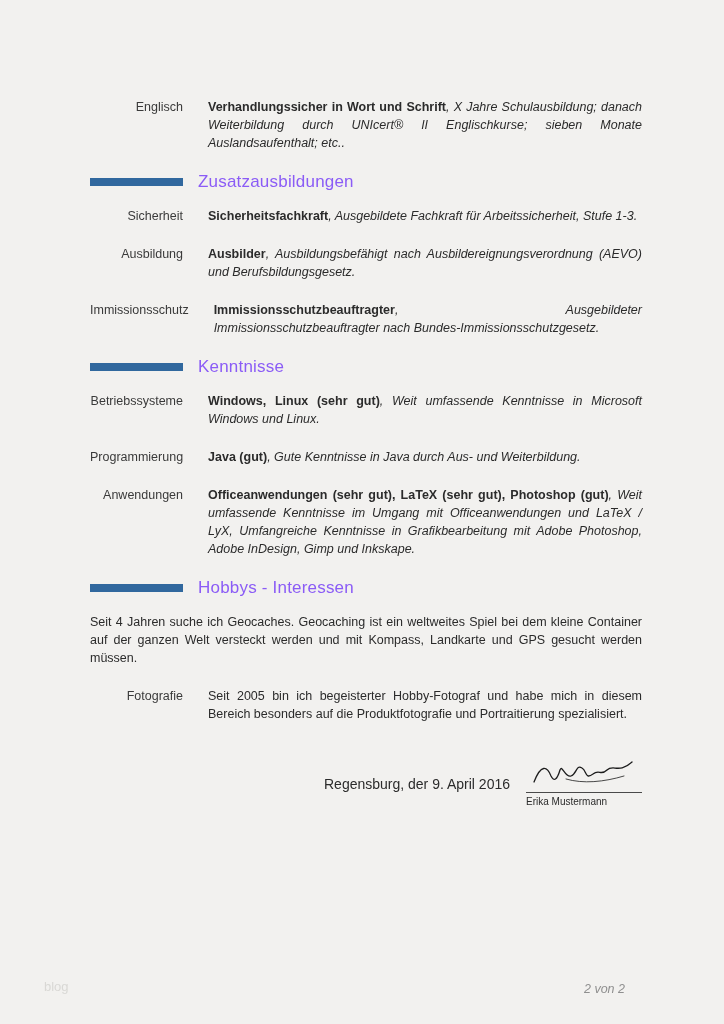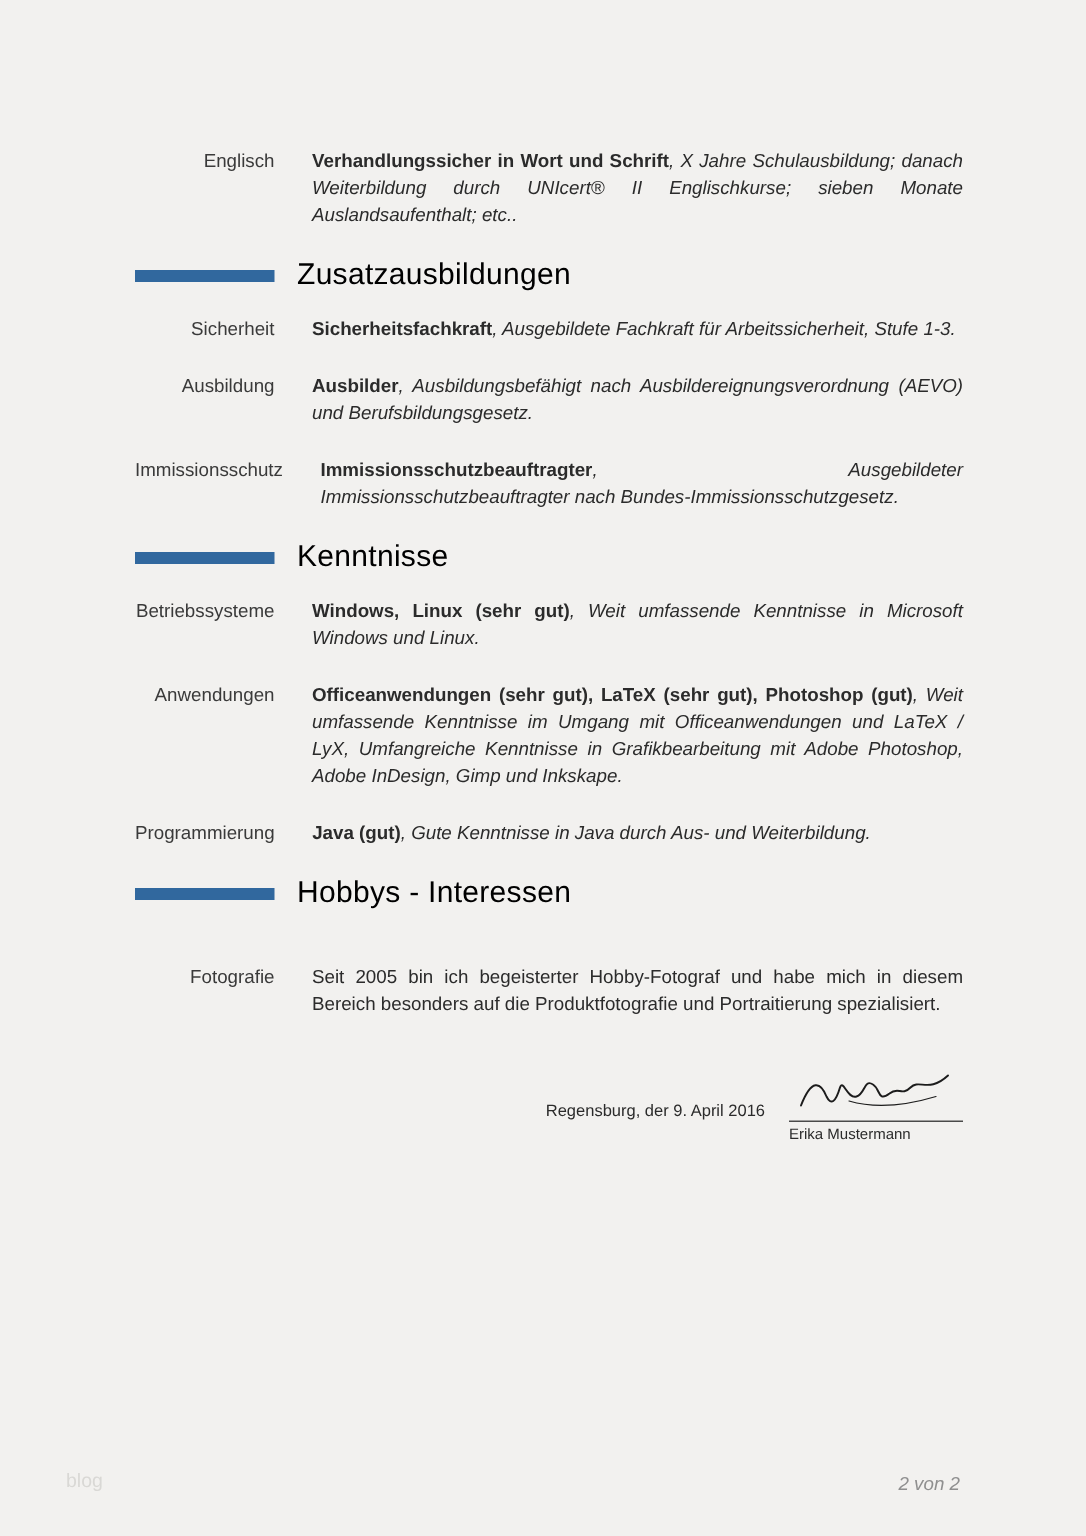--- a/index.html
+++ b/index.html
@@ -44,35 +44,35 @@
     align-items:center;
     column-gap:15px;
     margin:6px 0 15px 0;
   }
   .section-head .bar {
     flex:0 0 93px;
     height:8px;
     background:#31689e;
   }
   .section-head .title {
-    font-size:20px;
+    font-size:17px;
     font-weight:normal;
-    color:#000000;
+    color:#8b5cf6;
     margin:0;
     letter-spacing:0.2px;
   }
   .closing {
     display:flex;
     justify-content:flex-end;
     align-items:flex-end;
     margin-top:34px;
     padding-right:0;
   }
   .place-date {
-    font-size:11px;
+    font-size:14px;
     margin-right:16px;
     margin-bottom:15px;
     margin-left:44px;
   }
   .sig-block { width:116px; }
   .sig-line {
     border-top:1px solid #4a4a4a;
     margin:0 0 3px 0;
   }
   .sig-name {
@@ -81,21 +81,21 @@
     white-space:nowrap;
   }
   .footer-watermark {
     position:absolute;
     left:44px; bottom:30px;
     font-size:13px;
     color:#d9d8d5;
   }
   .page-number {
     position:absolute;
-    right:84px; bottom:28px;
+    right:99px; bottom:28px;
     font-size:12.5px;
     font-style:italic;
     color:#8f8f8f;
   }
   svg.sig { display:block; margin:0 0 1px 2px; }
 </style>
 </head>
 <body>
 
 <div class="page">
@@ -130,35 +130,36 @@
       <div class="bar"></div>
       <h2 class="title">Kenntnisse</h2>
     </div>
 
     <div class="entry">
       <div class="label">Betriebssysteme</div>
       <p class="body"><span class="term">Windows, Linux (sehr gut)</span><span class="desc">, Weit umfassende Kenntnisse in Microsoft Windows und Linux.</span></p>
     </div>
 
     <div class="entry">
-      <div class="label">Anwendungen</div>
-      <p class="body"><span class="term">Officeanwendungen (sehr gut), LaTeX (sehr gut), Photoshop (gut)</span><span class="desc">, Weit umfassende Kenntnisse im Umgang mit Officeanwendungen und LaTeX / LyX, Umfangreiche Kenntnisse in Grafikbearbeitung mit Adobe Photoshop, Adobe InDesign, Gimp und Inkskape.</span></p>
+      <div class="label">Programmierung</div>
+      <p class="body"><span class="term">Java (gut)</span><span class="desc">, Gute Kenntnisse in Java durch Aus- und Weiterbildung.</span></p>
     </div>
 
     <div class="entry">
-      <div class="label">Programmierung</div>
-      <p class="body"><span class="term">Java (gut)</span><span class="desc">, Gute Kenntnisse in Java durch Aus- und Weiterbildung.</span></p>
+      <div class="label">Anwendungen</div>
+      <p class="body"><span class="term">Officeanwendungen (sehr gut), LaTeX (sehr gut), Photoshop (gut)</span><span class="desc">, Weit umfassende Kenntnisse im Umgang mit Officeanwendungen und LaTeX / LyX, Umfangreiche Kenntnisse in Grafikbearbeitung mit Adobe Photoshop, Adobe InDesign, Gimp und Inkskape.</span></p>
     </div>
 
     <div class="section-head">
       <div class="bar"></div>
       <h2 class="title">Hobbys - Interessen</h2>
     </div>
 
     <div class="entry">
+      <p class="body plain">Seit 4 Jahren suche ich Geocaches. Geocaching ist ein weltweites Spiel bei dem kleine Container auf der ganzen Welt versteckt werden und mit Kompass, Landkarte und GPS gesucht werden müssen.</p>
     </div>
 
     <div class="entry">
       <div class="label">Fotografie</div>
       <p class="body plain">Seit 2005 bin ich begeisterter Hobby-Fotograf und habe mich in diesem Bereich besonders auf die Produktfotografie und Portraitierung spezialisiert.</p>
     </div>
 
     <div class="closing">
       <span class="place-date">Regensburg, der 9. April 2016</span>
       <div class="sig-block">

